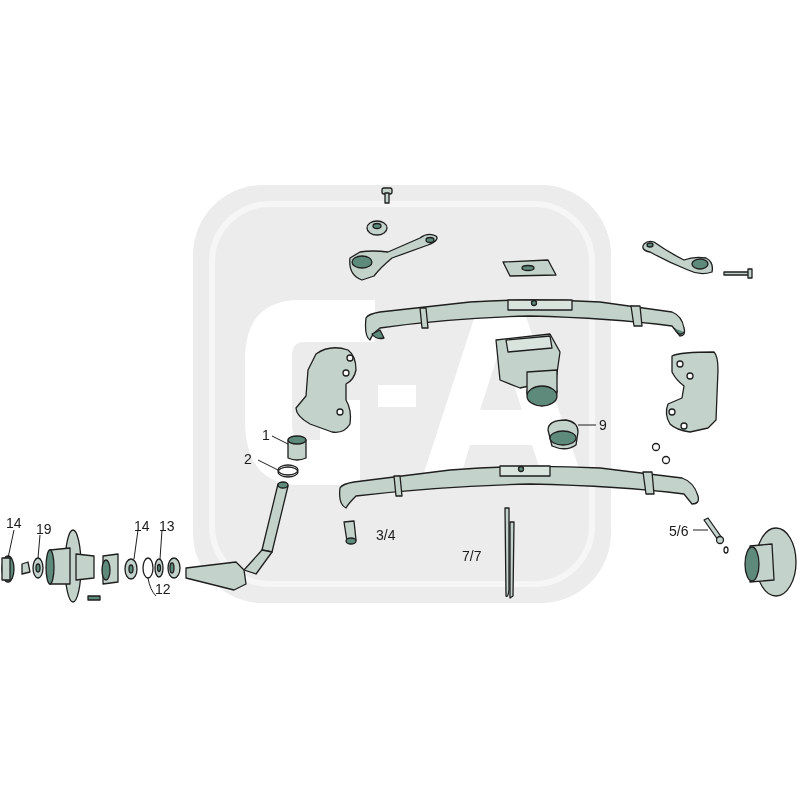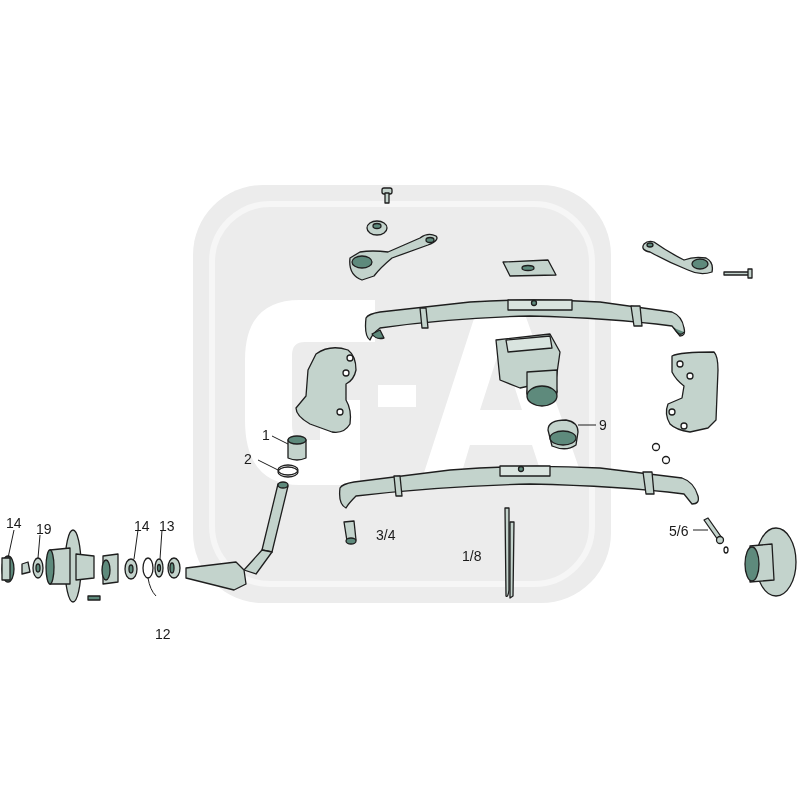--- a/index.html
+++ b/index.html
@@ -201,20 +201,20 @@
     <line x1="138" y1="530" x2="134" y2="559"></line>
     <line x1="162" y1="530" x2="160" y2="559"></line>
     <path d="M148,578 Q150,590 156,596"></path>
   </g>
 </svg>
 
 <span class="lbl" style="left:262px;top:428px;">1</span>
 <span class="lbl" style="left:244px;top:452px;">2</span>
 <span class="lbl" style="left:376px;top:528px;">3/4</span>
 <span class="lbl" style="left:669px;top:524px;">5/6</span>
-<span class="lbl" style="left:462px;top:549px;">1/8</span>
+<span class="lbl" style="left:462px;top:549px;">7/7</span>
 <span class="lbl" style="left:599px;top:418px;">9</span>
 <span class="lbl" style="left:36px;top:522px;">19</span>
 <span class="lbl" style="left:134px;top:519px;">14</span>
-<span class="lbl" style="left:155px;top:627px;">12</span>
+<span class="lbl" style="left:155px;top:582px;">12</span>
 <span class="lbl" style="left:159px;top:519px;">13</span>
 <span class="lbl" style="left:6px;top:516px;">14</span>
 </div>
 
 </body></html>

